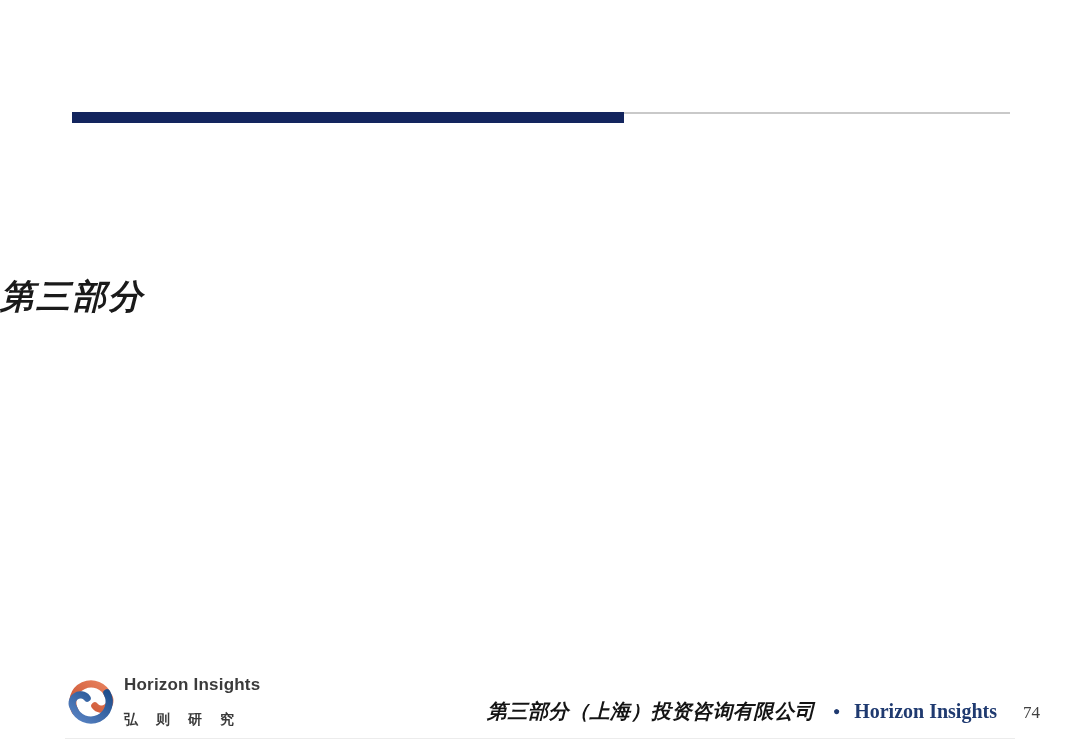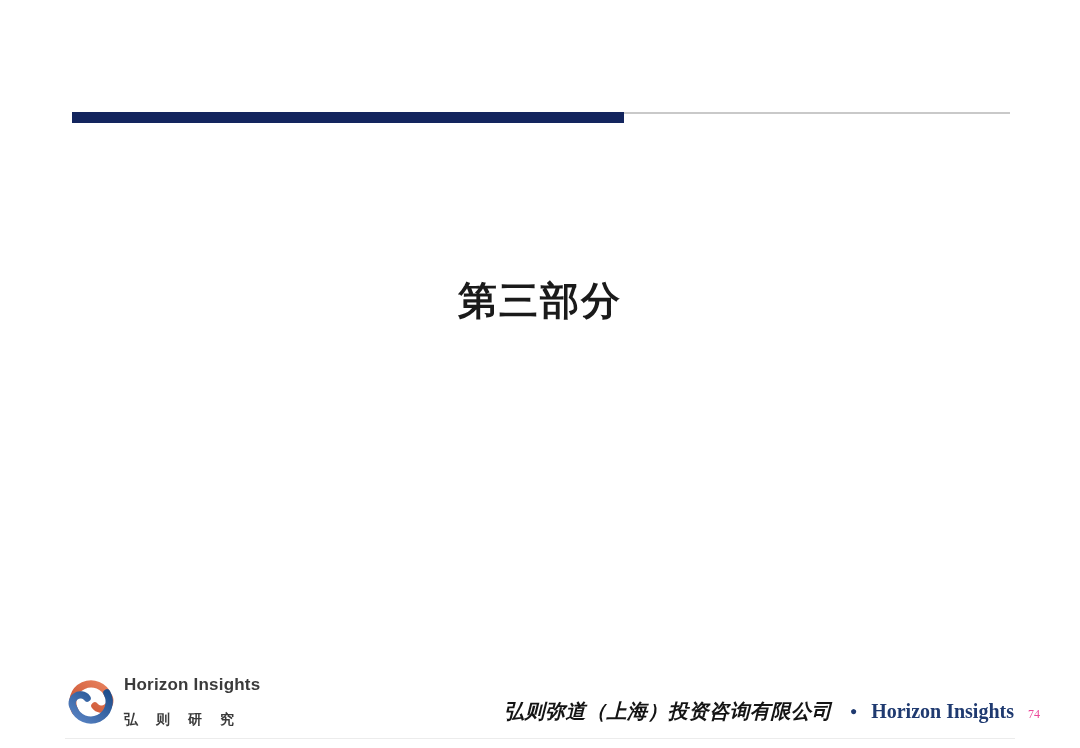--- a/index.html
+++ b/index.html
@@ -17,22 +17,22 @@
     background:#13255e;
   }
   .gray-line{
     position:absolute;left:624px;top:112px;
     width:386px;height:2px;
     background:#c9c9c9;
   }
   
   .part-label{
     position:absolute;left:0;top:274px;width:1080px;
-    text-align:center;
-    font-size:39px;font-weight:bold;
+    text-align:left;
+    font-size:34px;font-weight:bold;font-style:italic;
     color:#1a1a1a;letter-spacing:2px;
   }
   .slide-title{
     position:absolute;left:0;top:354px;width:1080px;
     text-align:center;
     font-size:38px;font-weight:bold;font-style:italic;
     color:#1a1a1a;letter-spacing:1px;
   }
   
   .logo{
@@ -61,21 +61,21 @@
     letter-spacing:0.5px;
   }
   .footer-bullet{
     font-size:12px;color:#1f3a70;margin:0 14px 0 18px;
     align-self:center;
   }
   .footer-brand{
     font-size:20px;font-weight:bold;color:#1f3a70;
   }
   .footer-page{
-    font-size:12px;color:#ec4899;margin-left:14px;
+    font-size:17px;color:#404040;margin-left:26px;
   }
   .bottom-line{
     position:absolute;left:65px;top:738px;width:950px;height:1px;
     background:#ececec;
   }
 </style>
 </head>
 <body>
 
 <div class="slide">
@@ -102,21 +102,21 @@
         <path d="M 85,33 A 38 38 0 1 1 16.3,65 A 15 15 0 1 1 44,44" fill="none" stroke="url(#bg)" stroke-width="15" stroke-linecap="round"></path>
       </svg>
     </span>
     <span class="logo-text">
       <span class="logo-en">Horizon Insights</span>
       <span class="logo-cn">弘则研究</span>
     </span>
   </div>
 
   <div class="footer-right">
-    <span class="footer-company">弘则弥道（上海）投资咨询有限公司</span>
+    <span class="footer-company">第三部分（上海）投资咨询有限公司</span>
     <span class="footer-bullet">●</span>
     <span class="footer-brand">Horizon Insights</span>
     <span class="footer-page">74</span>
   </div>
 
   <div class="bottom-line"></div>
 
 </div>
 
 </body></html>

